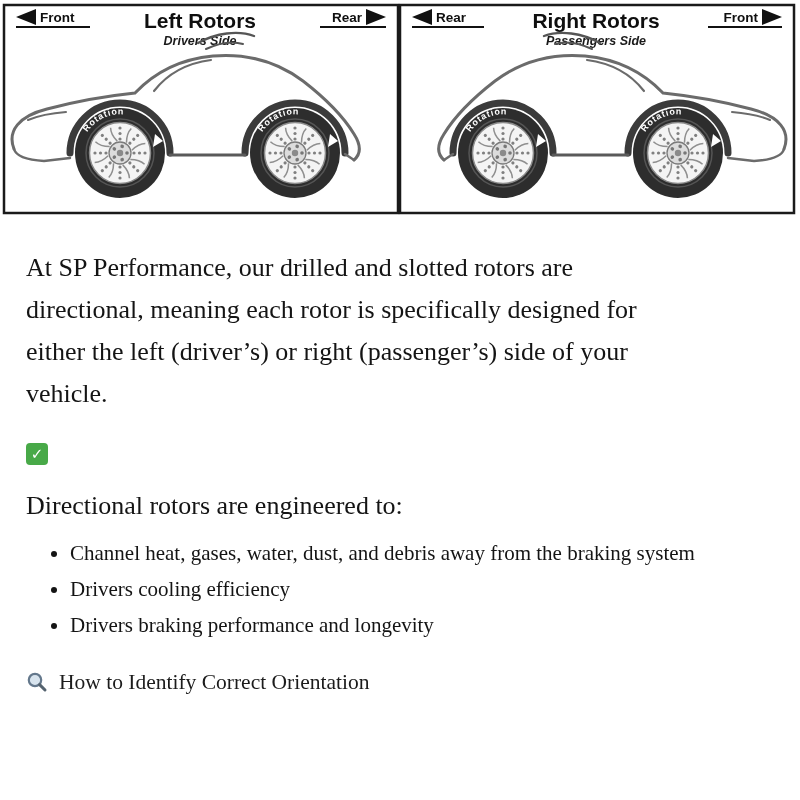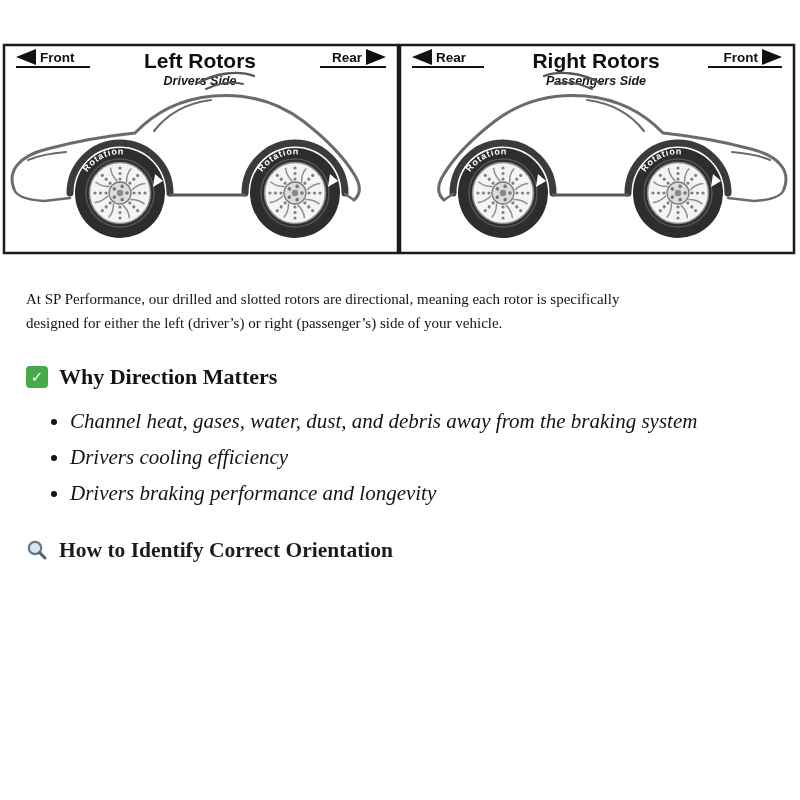--- a/index.html
+++ b/index.html
@@ -2,39 +2,39 @@
 <html><head>
 <meta charset="utf-8">
 <style>
   html,body{margin:0;padding:0;background:#fff;}
   body{
     width:800px;
     font-family:"Liberation Serif", serif;
     color:#141414;
   }
   
-  .diagram-wrap{padding:3px 2px 0 2px;margin-top:40px;}
+  .diagram-wrap{padding:3px 2px 0 2px;}
   .panel-title{font-family:"Liberation Sans",sans-serif;font-weight:bold;font-size:21px;fill:#0f0f0f;}
   .panel-subtitle{font-family:"Liberation Sans",sans-serif;font-weight:bold;font-style:italic;font-size:12.5px;fill:#1a1a1a;}
   .dir-label{font-family:"Liberation Sans",sans-serif;font-weight:bold;font-size:13.5px;fill:#0f0f0f;}
   .rot-text{font-family:"Liberation Sans",sans-serif;font-weight:bold;font-size:9px;fill:#ffffff;letter-spacing:.8px;}
   .panel-rect{fill:none;stroke:#1a1a1a;stroke-width:2.5px;}
   .dir-underline{stroke:#111;stroke-width:2px;}
   .dir-arrow{fill:#111;}
   
   main{padding:12px 26px 30px 26px;}
-  p{font-size:15px;line-height:1.62;margin:16px 0;max-width:615px;}
+  p{font-size:26px;line-height:1.62;margin:16px 0;max-width:615px;}
   p.lead{margin:20px 0 6px 0;max-width:700px;}
   h2{
     font-size:22px;margin:28px 0 14px 0;
     display:flex;align-items:center;gap:11px;
     font-weight:bold;
   }
-  h2.light{font-weight:700;font-size:21.5px;color:#1c1c1c;}
-  ul{margin:8px 0 20px 0;padding-left:44px;max-width:720px;font-style:italic;}
+  h2.light{font-weight:400;font-size:21.5px;color:#1c1c1c;}
+  ul{margin:8px 0 20px 0;padding-left:44px;max-width:720px;}
   li{font-size:21px;line-height:1.62;margin:2px 0;}
   .check-icon{
     width:22px;height:22px;flex:0 0 22px;
     background:#48a948;border-radius:4px;
     display:inline-flex;align-items:center;justify-content:center;
     color:#fff;font-size:15px;font-weight:bold;
     font-family:"DejaVu Sans",sans-serif;
   }
   .mag-icon{width:22px;height:22px;flex:0 0 22px;display:inline-block;}
 </style>
@@ -126,23 +126,23 @@
     <use href="#wheel" xlink:href="#wheel" transform="translate(676,150)"></use>
   </g>
 </svg>
 </div>
 
 <main>
   <p>At SP Performance, our drilled and slotted rotors are directional, meaning each rotor is specifically designed for either the left (driver’s) or right (passenger’s) side of your vehicle.</p>
 
   <h2>
     <span class="check-icon">✓</span>
-    <span>Why Direction Matters</span>
   </h2>
 
+  <p class="lead">Directional rotors are engineered to:</p>
 
   <ul>
     <li>Channel heat, gases, water, dust, and debris away from the braking system</li>
     <li>Drivers cooling efficiency</li>
     <li>Drivers braking performance and longevity</li>
   </ul>
 
   <h2 class="light">
     <span class="mag-icon">
       <svg width="22" height="22" viewBox="0 0 22 22">

